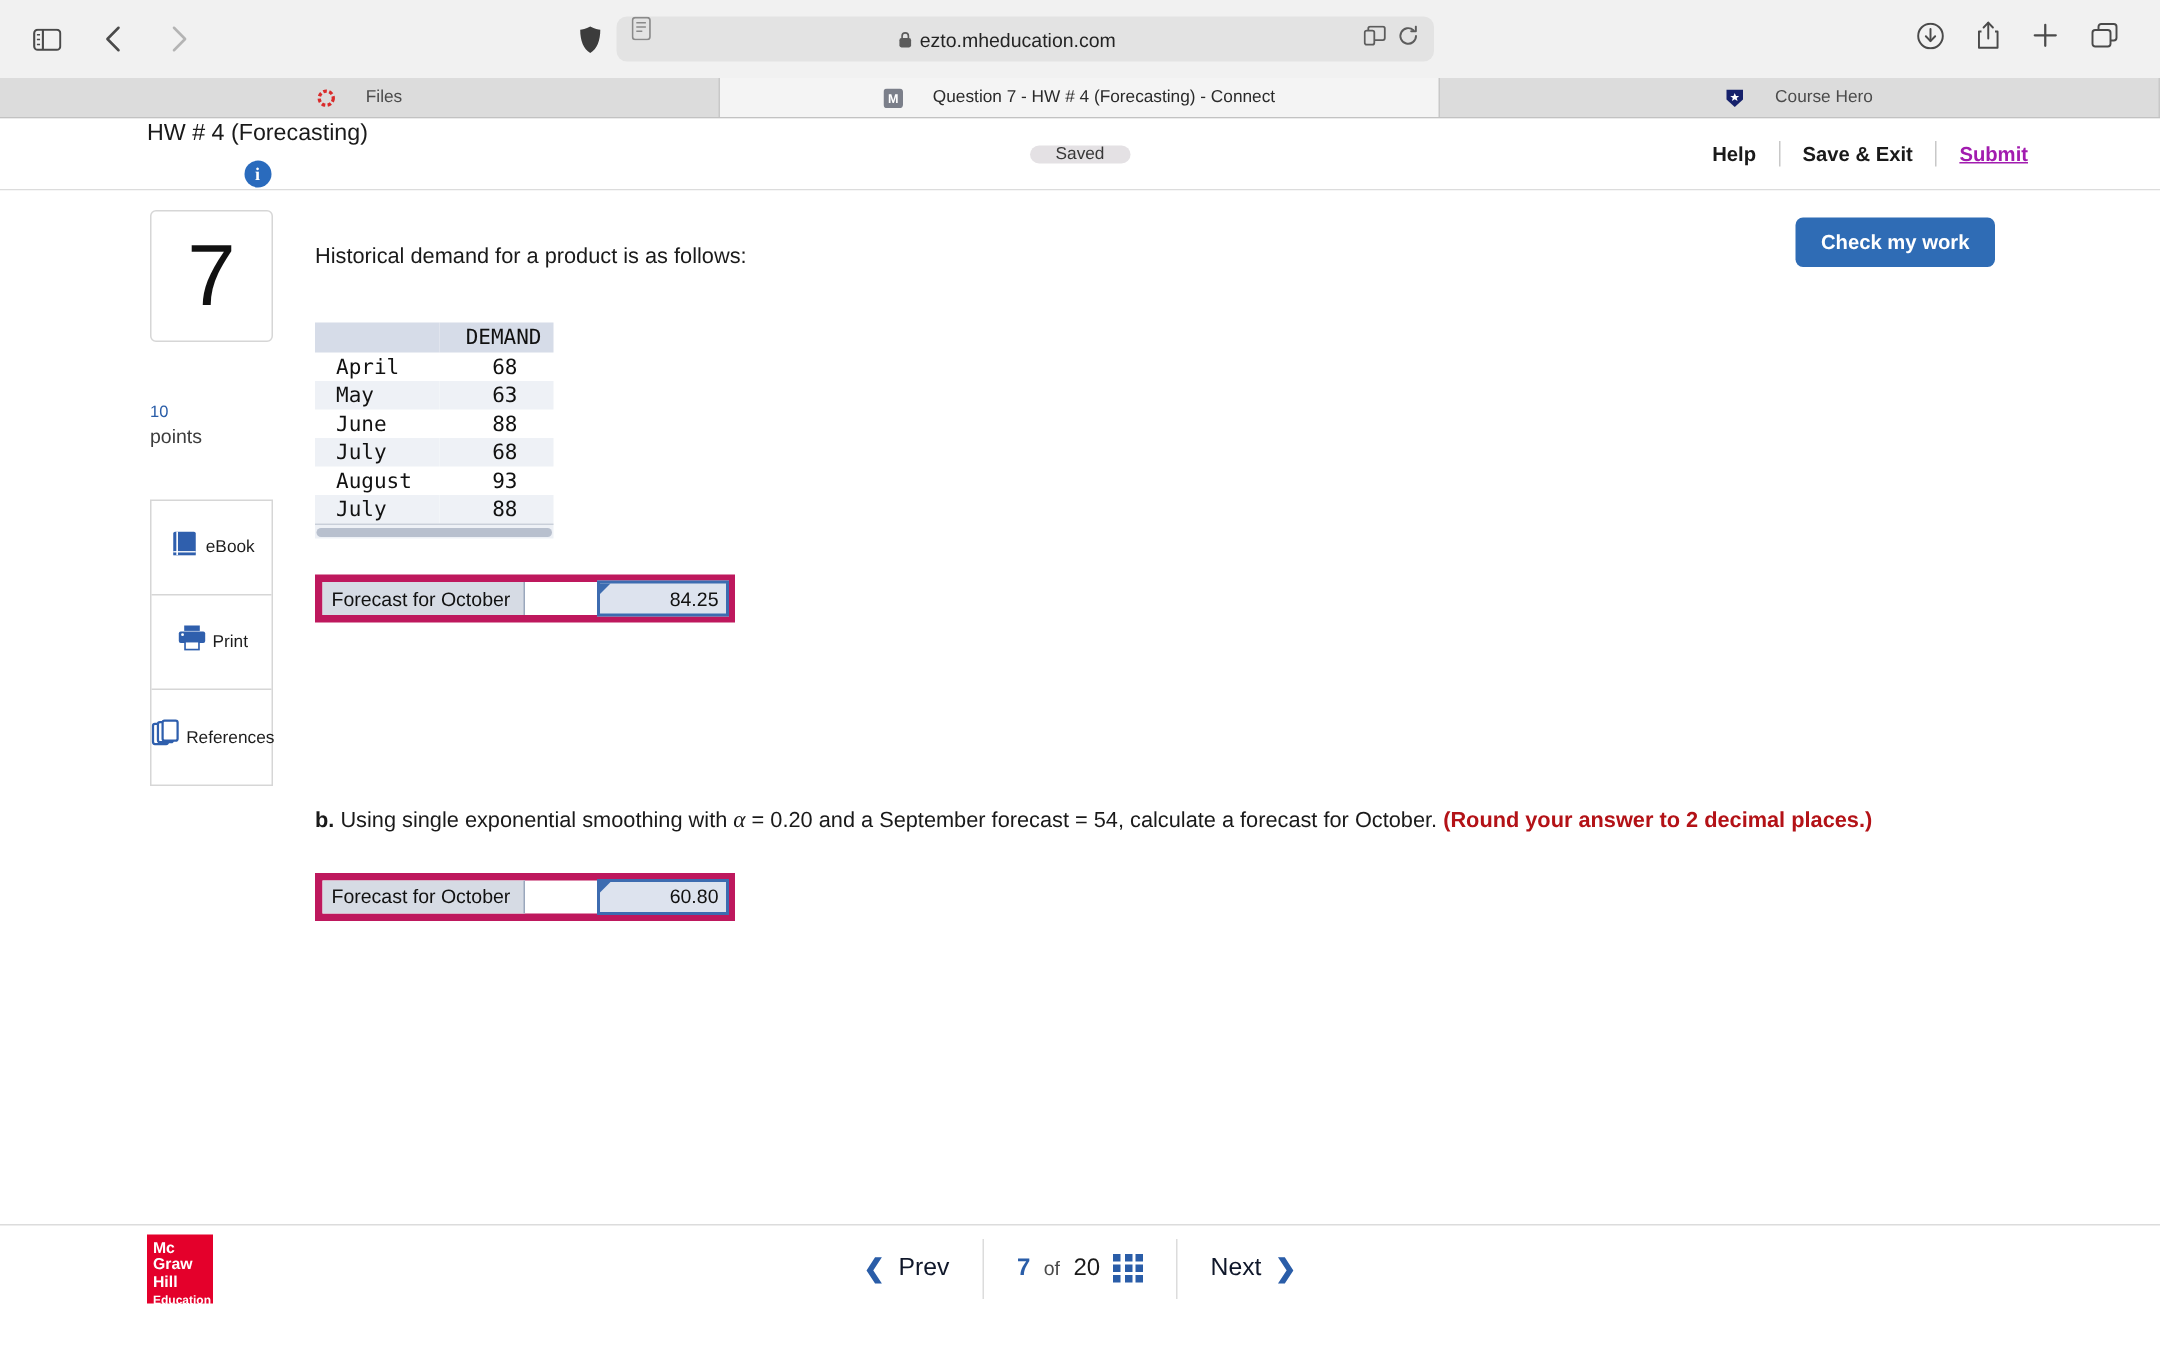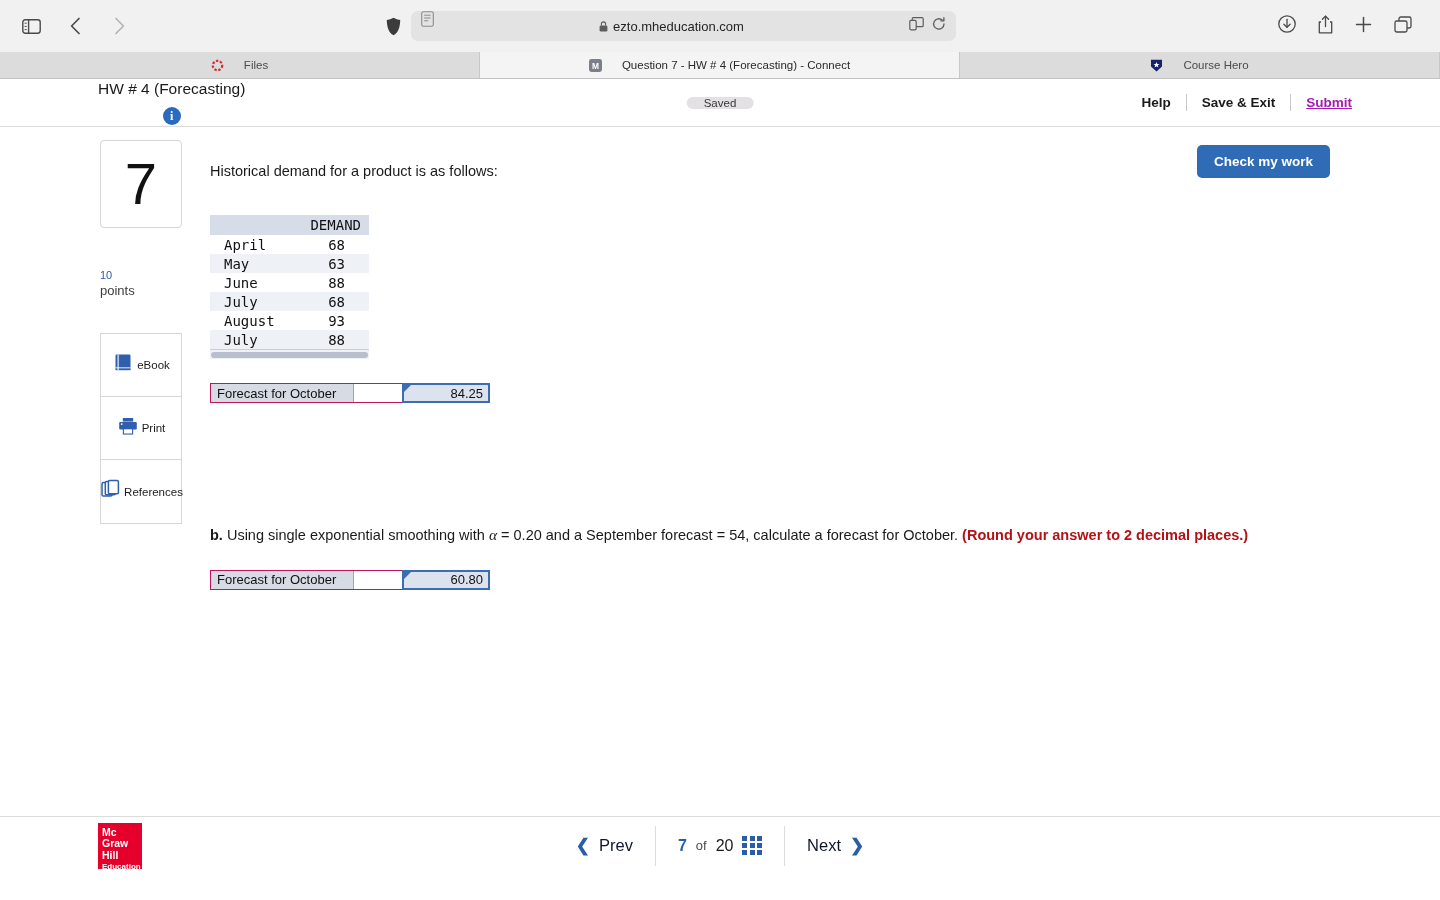--- a/index.html
+++ b/index.html
@@ -189,22 +189,22 @@
 
   .q-part { margin-top: 28px; font-size: 14.5px; color: #1a1a1a; line-height: 1.4; }
   .q-part .letter { font-weight: bold; }
   .q-part .round { color: #b31217; font-weight: bold; }
   .q-part em.alpha { font-family: "Liberation Serif", serif; font-style: italic; font-size: 15.5px;}
 
   .answer-row {
     margin-top: 24px;
     display: flex;
     width: 280px;
-    border: 1px solid #be185d;
-    height: 20px;
+    border: 5px solid #be185d;
+    height: 32px;
     gap: 48px;
   }
   .answer-label {
     flex: 1;
     background: #d6dbe4;
     font-size: 13px; color: #111;
     display: flex; align-items: center;
     padding-left: 6px;
     border-right: 1px solid #9aa7bc;
   }

